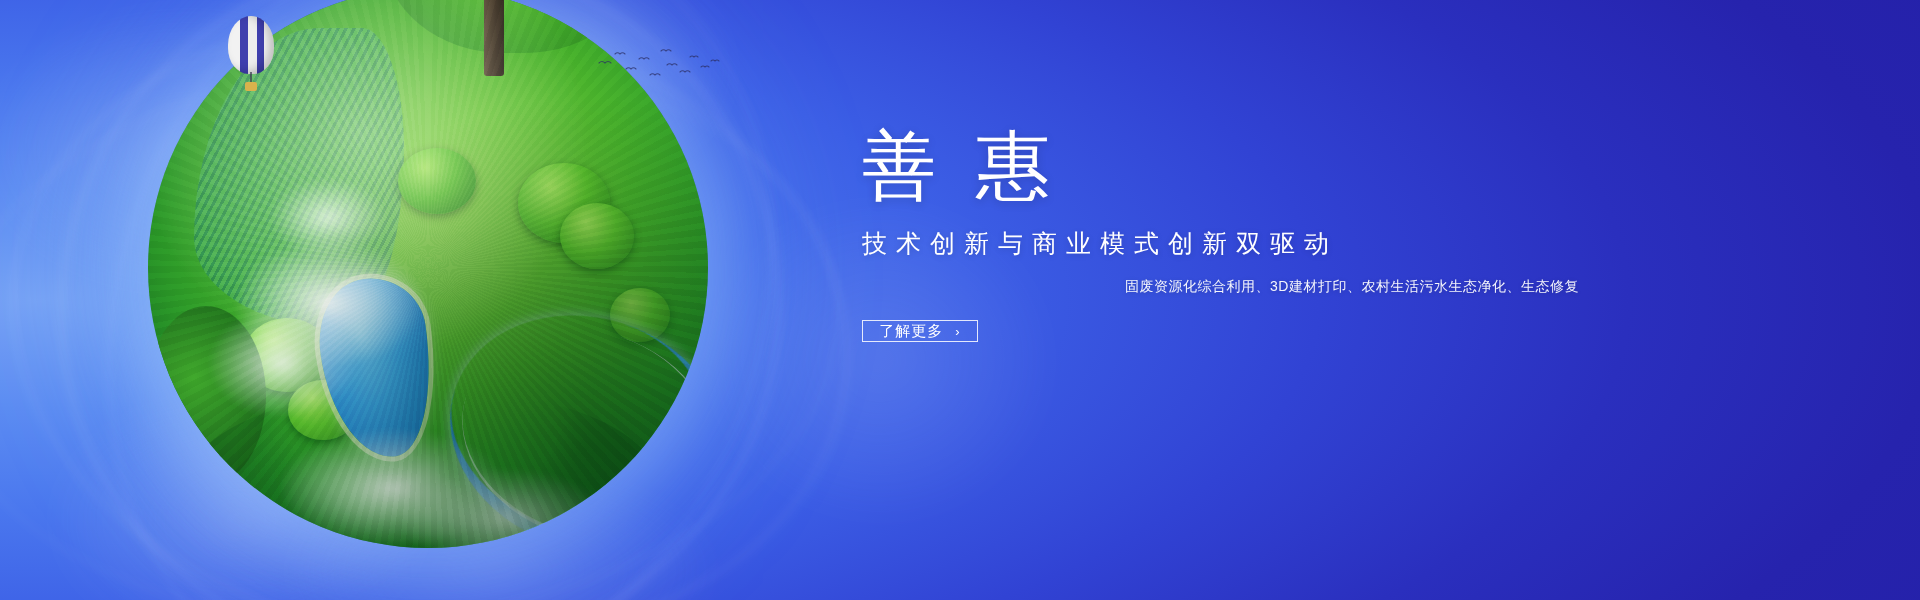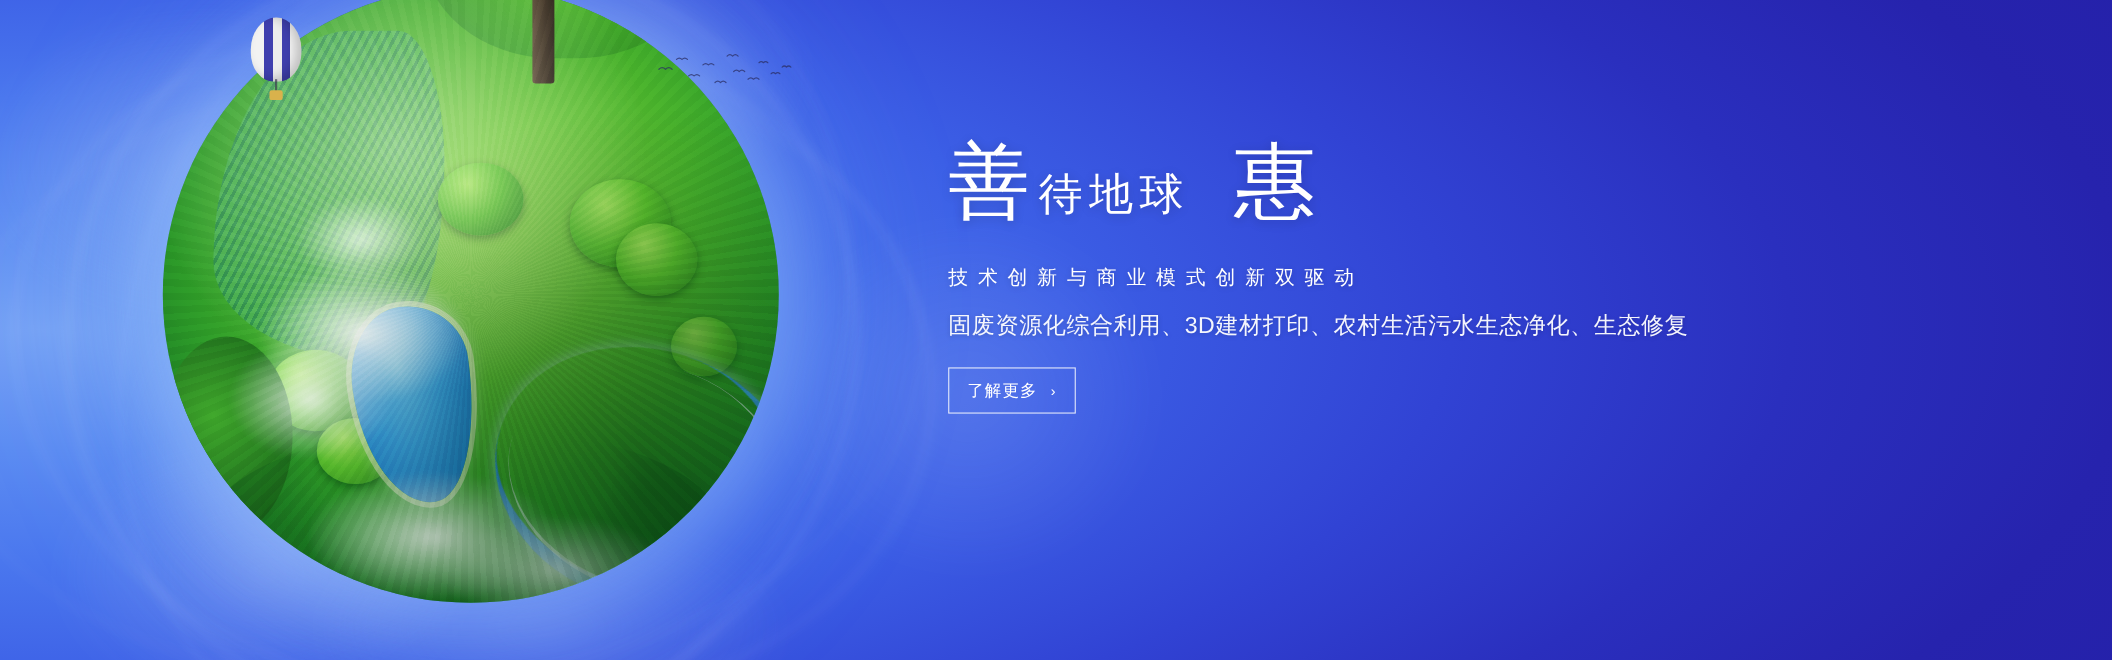--- a/index.html
+++ b/index.html
@@ -178,35 +178,36 @@
   .hl-group + .hl-group{ margin-left:40px; }
   .hl-big{
     font-family:"DejaVu Serif","Liberation Serif",serif;
     font-size:74px; line-height:.95; font-weight:400; letter-spacing:0;
   }
   .hl-rest{
     font-family:"DejaVu Serif","Liberation Serif",serif;
     font-size:40px; line-height:1; letter-spacing:6px; margin-left:8px;
   }
   .subhead{
-    margin-top:40px;
-    font-size:18px; letter-spacing:9px; font-weight:400;
+    margin-top:27px;
+    font-size:25px; letter-spacing:9px; font-weight:400;
     color:#ffffff; white-space:nowrap;
     text-shadow:0 1px 6px rgba(0,0,0,.16);
   }
   .desc{
     margin-top:18px;
-    font-size:21px; letter-spacing:.5px; color:rgba(255,255,255,.95);
+    font-size:14px; letter-spacing:.5px; color:rgba(255,255,255,.95);
     white-space:nowrap;
     text-shadow:0 1px 5px rgba(0,0,0,.18);
+    text-align:center;
   }
   .cta{
     margin-top:24px;
     display:inline-flex; align-items:center; justify-content:center; gap:12px;
-    width:116px; height:42px;
+    width:116px; height:22px;
     border:1px solid rgba(255,255,255,.85);
     background:transparent; color:#ffffff;
     font-size:15px; letter-spacing:1px; cursor:pointer;
     font-family:"Liberation Sans","DejaVu Sans",sans-serif;
   }
   .cta-chev{ font-size:13px; line-height:1; }
 </style>
 </head>
 <body>
 
@@ -276,21 +277,20 @@
       <path d="M106 22 q2 -2 4 0 M110 22 q2 -2 4 0"></path>
       <path d="M116 16 q2 -2 4 0 M120 16 q2 -2 4 0"></path>
     </g>
   </svg>
 
   <div class="copy">
 
     <div class="headline">
       <span class="hl-group">
         <span class="hl-big">善</span>
-        <span class="hl-rest">待地球</span>
       </span>
       <span class="hl-group">
         <span class="hl-big">惠</span>
       </span>
     </div>
 
     <div class="subhead">技术创新与商业模式创新双驱动</div>
 
     <div class="desc">固废资源化综合利用、3D建材打印、农村生活污水生态净化、生态修复</div>
 

